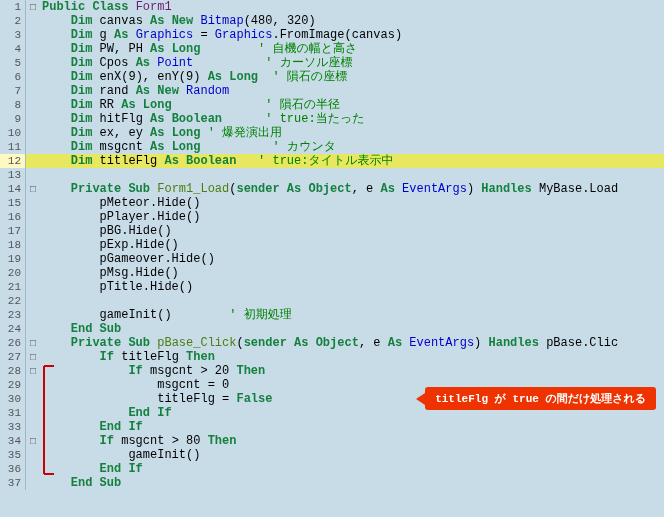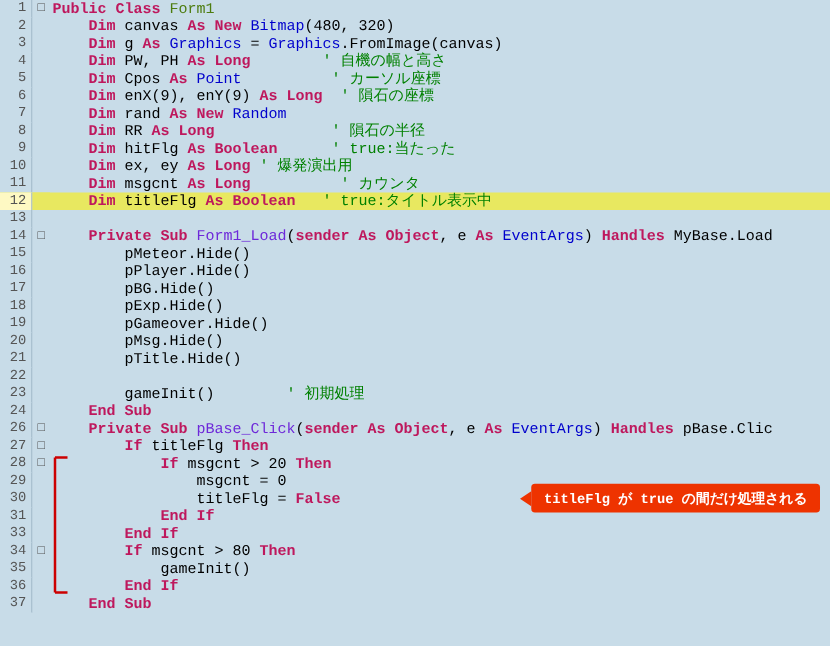--- a/index.html
+++ b/index.html
@@ -50,25 +50,25 @@
       flex: 1;
       line-height: 14px;
       padding-left: 2px;
       white-space: pre;
       color: #000;
       font-size: 12px;
     }
     .line-yellow {
       background: #e8e860;
     }
-    .kw { color: #be185d; font-weight: bold; }
+    .kw { color: #15803d; font-weight: bold; }
     .type { color: #0000cc; }
     .comment { color: #008000; text-align: right; }
-    .method { color: #6d28d9; }
-    .class { color: #4d7c0f; }
+    .method { color: #4d7c0f; }
+    .class { color: #701a75; }
   </style>
 </head>
 <body>
 
 <div class="editor">
 
   <div style="position:relative;">
 
     <div class="line">
       <div class="line-number">1</div>

